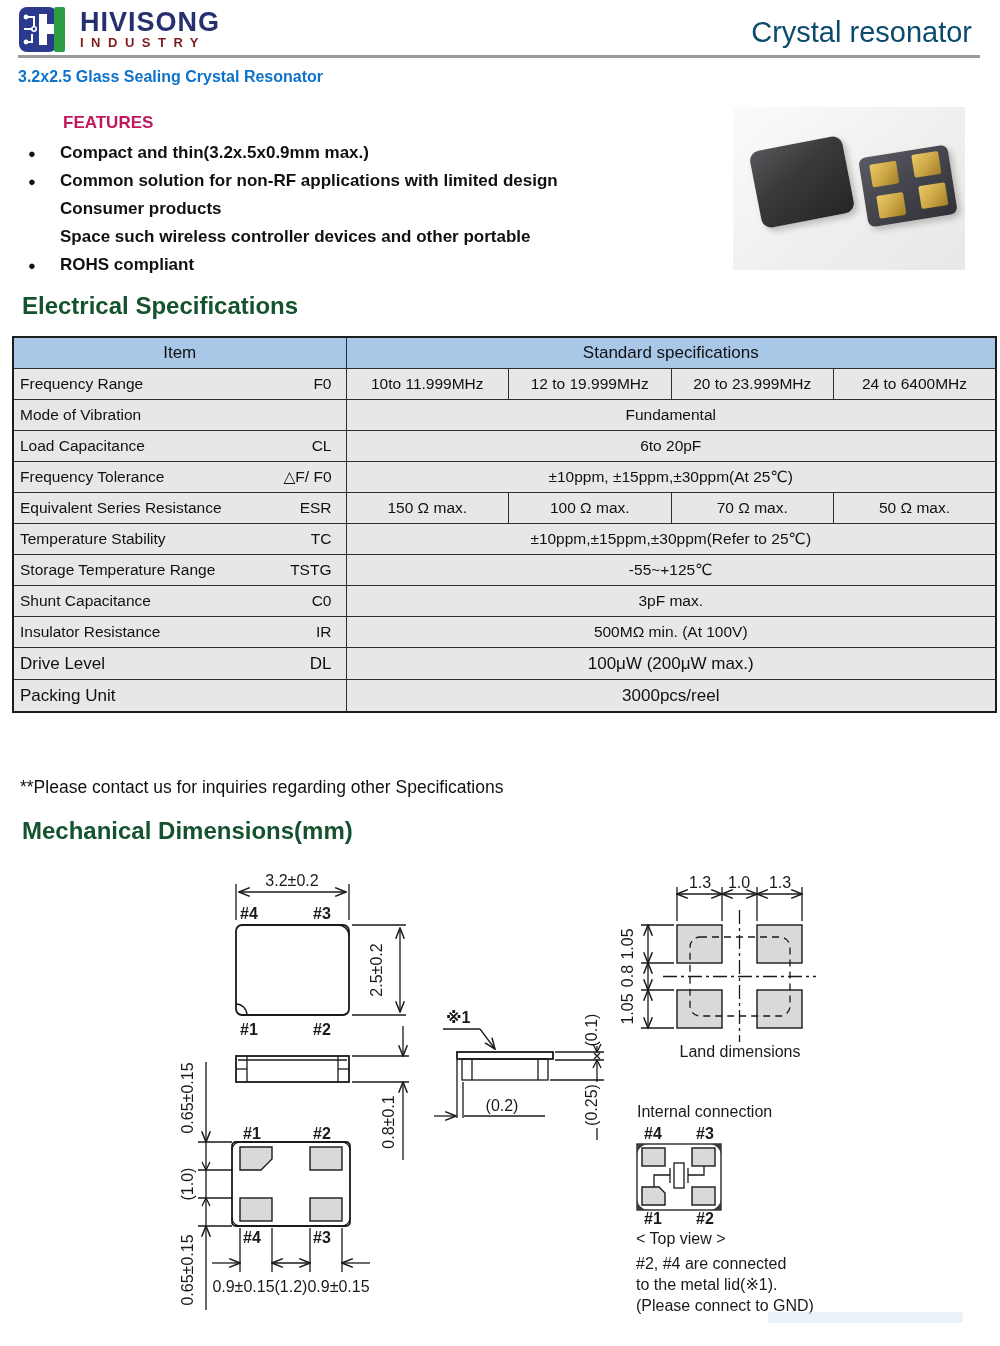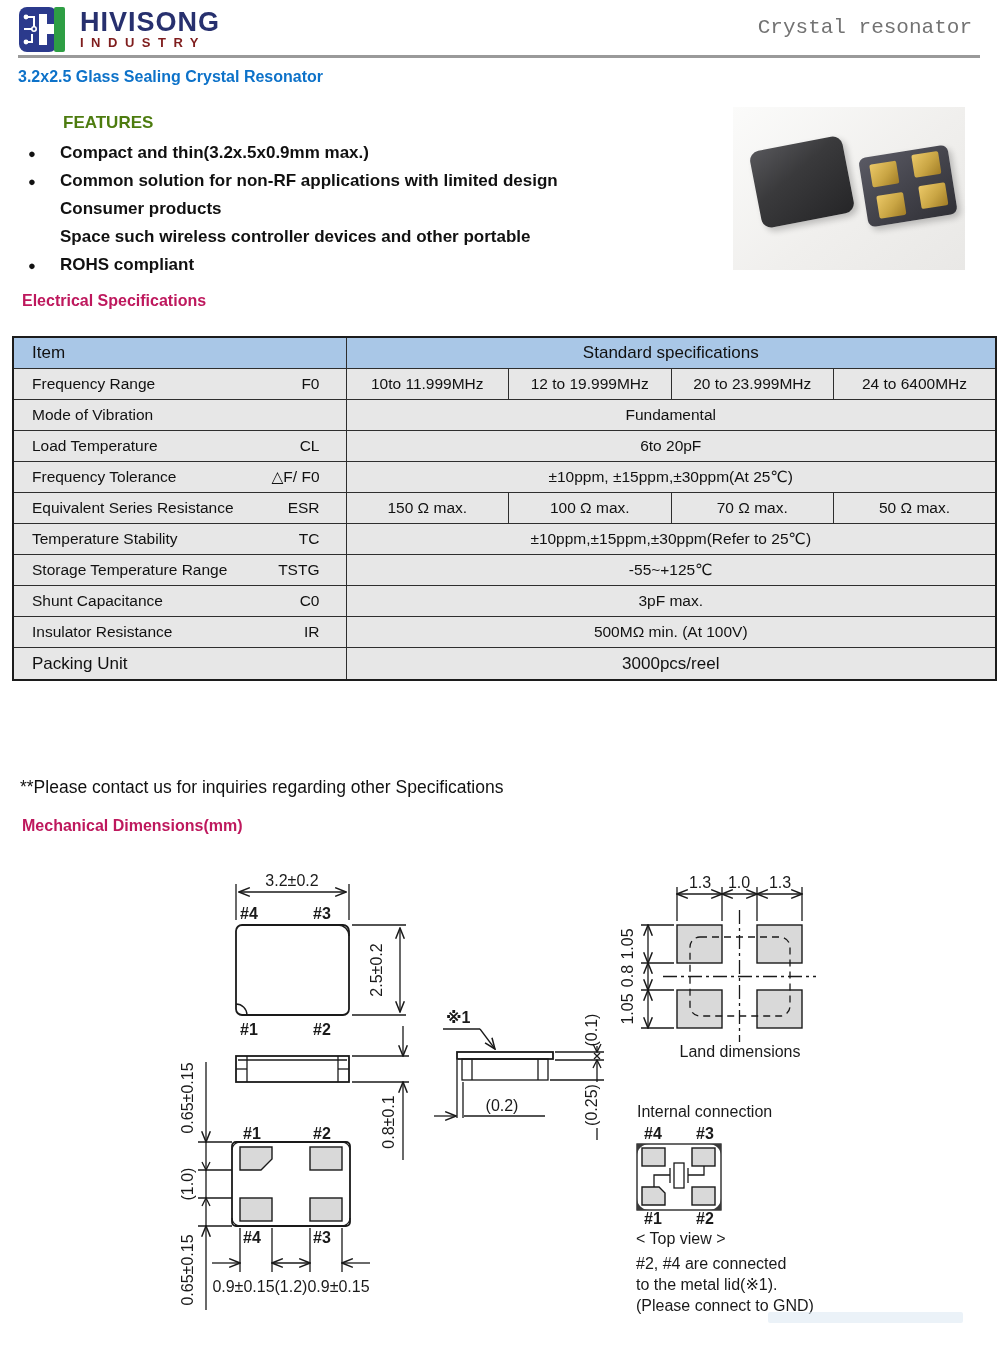--- a/index.html
+++ b/index.html
@@ -3,55 +3,55 @@
 <meta charset="utf-8">
 <style>
   html,body{margin:0;padding:0;background:#fff;}
   .page{position:relative;width:1000px;height:1346px;background:#fff;overflow:hidden;
         font-family:"Liberation Sans","DejaVu Sans",sans-serif;color:#1a1a1a;}
 
   
   .logo{position:absolute;left:18px;top:6px;display:flex;align-items:center;gap:10px;}
   .logo-text .l1{font-size:27px;font-weight:800;color:#27306e;letter-spacing:1px;line-height:26px;}
   .logo-text .l2{font-size:13px;font-weight:700;color:#7f1d1d;letter-spacing:7.5px;line-height:16px;}
-  .doc-type{position:absolute;right:28px;top:16px;font-family:Liberation Mono, monospace;
-            font-size:21px;color:#737373;}
+  .doc-type{position:absolute;right:28px;top:16px;font-family:Liberation Sans, sans-serif;
+            font-size:29px;color:#0c4a6e;}
   .header-rule{position:absolute;left:18px;top:55px;width:962px;height:3px;background:#9a9a9a;}
 
   .page-title{position:absolute;left:18px;top:68px;font-size:16px;font-weight:700;color:#0d72c9;}
 
   
-  .features-heading{position:absolute;left:63px;top:113px;font-size:17px;font-weight:700;color:#4d7c0f;}
+  .features-heading{position:absolute;left:63px;top:113px;font-size:17px;font-weight:700;color:#be185d;}
   .features{position:absolute;left:28px;top:139px;width:690px;font-size:17px;font-weight:700;color:#111;}
   .frow{display:flex;height:28px;align-items:center;}
   .frow .dot{width:32px;font-size:13px;}
   .frow .cont{width:32px;}
 
   
   .photo{position:absolute;left:733px;top:107px;width:232px;height:163px;
          background:linear-gradient(140deg,#fbfbfa 0%,#f0efed 55%,#e9e8e6 100%);}
   .chip1{position:absolute;left:22px;top:36px;width:94px;height:78px;border-radius:10px;
          background:linear-gradient(150deg,#57575b 0%,#3a3a3c 40%,#252527 100%);
          transform:rotate(-11deg);box-shadow:3px 4px 6px rgba(0,0,0,.22);}
   .chip2{position:absolute;left:130px;top:44px;width:90px;height:70px;border-radius:7px;
          background:linear-gradient(150deg,#5a5a64 0%,#44444c 50%,#303036 100%);
          transform:rotate(-9deg);box-shadow:3px 4px 6px rgba(0,0,0,.22);}
   .gpad{position:absolute;width:27px;height:23px;border-radius:2px;
         background:linear-gradient(135deg,#ecc968 0%,#c9a544 55%,#a07c26 100%);}
   .watermark{position:absolute;left:768px;top:1312px;width:195px;height:11px;
              background:#dbe7f3;opacity:.55;border-radius:2px;}
 
   
-  .sec-heading{position:absolute;font-size:16px;font-weight:700;color:#be185d;}
+  .sec-heading{position:absolute;font-size:24px;font-weight:700;color:#14532d;}
 
   
   table.specs{position:absolute;left:12px;top:336px;width:985px;border-collapse:collapse;
               table-layout:fixed;font-size:15.5px;color:#111;}
-  table.specs td,table.specs th{border:1.5px solid #2e2e2e;padding:0 18px;height:30px;
-              overflow:hidden;white-space:nowrap;}
+  table.specs td,table.specs th{border:1.5px solid #2e2e2e;padding:0 6px;height:30px;
+              overflow:hidden;white-space:nowrap;text-align:center;}
   table.specs{border:2px solid #1c1c1c;}
   th.h-item{background:#a9c7e7;text-align:left;font-weight:400;font-size:17px;padding-left:8px;}
   th.h-spec{background:#a9c7e7;text-align:center;font-weight:400;font-size:17px;}
   td.item{background:#e7e7e7;margin-left:8px;}
   td.val{background:#e7e7e7;text-align:center;}
   .ic{display:flex;justify-content:space-between;align-items:center;}
   .ic .sym{padding-right:8px;}
   tr.lg td{font-size:17px;height:31px;}
   .note{position:absolute;left:20px;top:777px;font-size:17.5px;color:#111;}
 
@@ -156,21 +156,21 @@
             <div class="ic">
               <span>Mode of Vibration</span>
               <span class="sym"></span>
             </div>
           </td>
       <td class="val" colspan="4">Fundamental</td>
     </tr>
     <tr>
       <td class="item">
             <div class="ic">
-              <span>Load Temperature</span>
+              <span>Load Capacitance</span>
               <span class="sym">CL</span>
             </div>
           </td>
       <td class="val" colspan="4">6to 20pF</td>
     </tr>
     <tr>
       <td class="item">
             <div class="ic">
               <span>Frequency Tolerance</span>
               <span class="sym">△F/ F0</span>
@@ -218,20 +218,29 @@
       <td class="val" colspan="4">3pF max.</td>
     </tr>
     <tr>
       <td class="item">
             <div class="ic">
               <span>Insulator Resistance</span>
               <span class="sym">IR</span>
             </div>
           </td>
       <td class="val" colspan="4">500MΩ min. (At 100V)</td>
+    </tr>
+    <tr class="lg">
+      <td class="item">
+            <div class="ic">
+              <span>Drive Level</span>
+              <span class="sym">DL</span>
+            </div>
+          </td>
+      <td class="val" colspan="4">100μW (200μW max.)</td>
     </tr>
     <tr class="lg">
       <td class="item">
             <div class="ic">
               <span>Packing Unit</span>
               <span class="sym"></span>
             </div>
           </td>
       <td class="val" colspan="4">3000pcs/reel</td>
     </tr>

